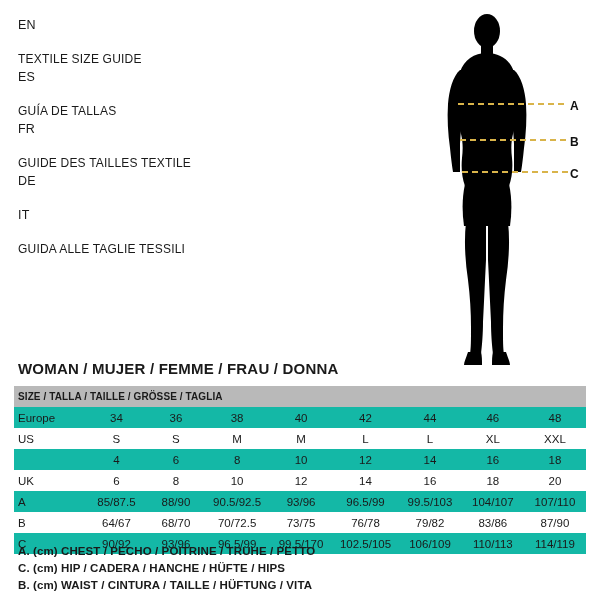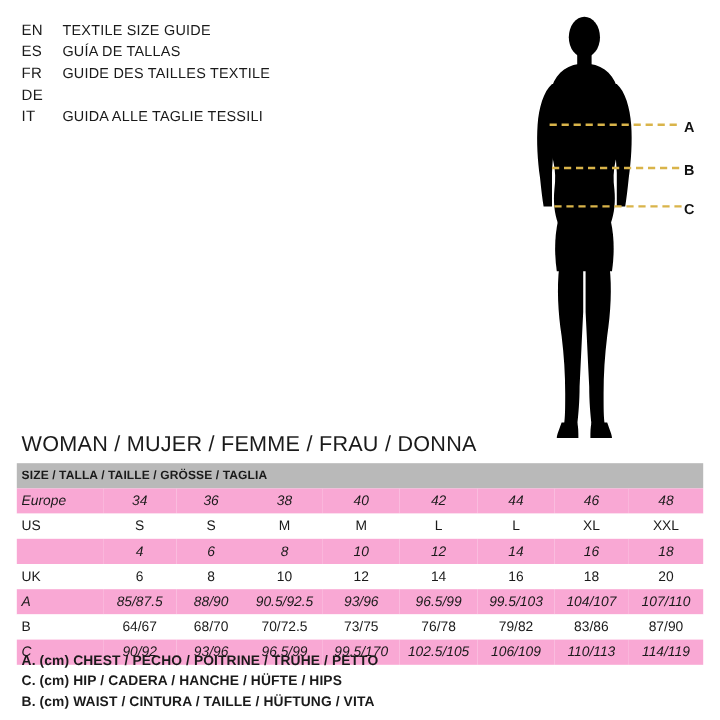--- a/index.html
+++ b/index.html
@@ -22,20 +22,21 @@
     top: 16px;
     left: 18px;
     width: 300px;
   }
   .lang-row {
     display: flex;
     align-items: flex-start;
     line-height: 18px;
     font-size: 12.5px;
     letter-spacing: 0.2px;
+    flex-direction: column;
   }
   .lang-code {
     width: 34px;
     flex: 0 0 34px;
     font-size: 12.5px;
   }
   .lang-text {
     font-size: 12px;
     white-space: nowrap;
   }
@@ -58,22 +59,22 @@
   }
   .lbl-a { left: 150px; top: 91px; }
   .lbl-b { left: 150px; top: 127px; }
   .lbl-c { left: 150px; top: 159px; }
 
   
   .woman-title {
     position: absolute;
     top: 360px;
     left: 18px;
-    font-size: 18px;
-    font-weight: normal;
+    font-size: 15px;
+    font-weight: bold;
     letter-spacing: 0.2px;
   }
 
   table.size-table {
     position: absolute;
     top: 386px;
     left: 14px;
     width: 572px;
     border-collapse: collapse;
     font-size: 11.5px;
@@ -82,21 +83,21 @@
     padding: 2px 4px;
     height: 17px;
     line-height: 14px;
   }
   tr.head-row td {
     background: #b9b9b9;
     font-weight: bold;
     font-size: 10px;
     letter-spacing: 0.1px;
   }
-  tr.band td { background: #f9a8d4; font-style: italic; }
+  tr.band td { background: #14b8a6; }
   tr.plain td { background: #ffffff; }
   td.rowlabel {
     text-align: left;
     padding-left: 6px;
     width: 78px;
   }
   td.cell { text-align: center; width: 61px; }
 
   
   .legend {

